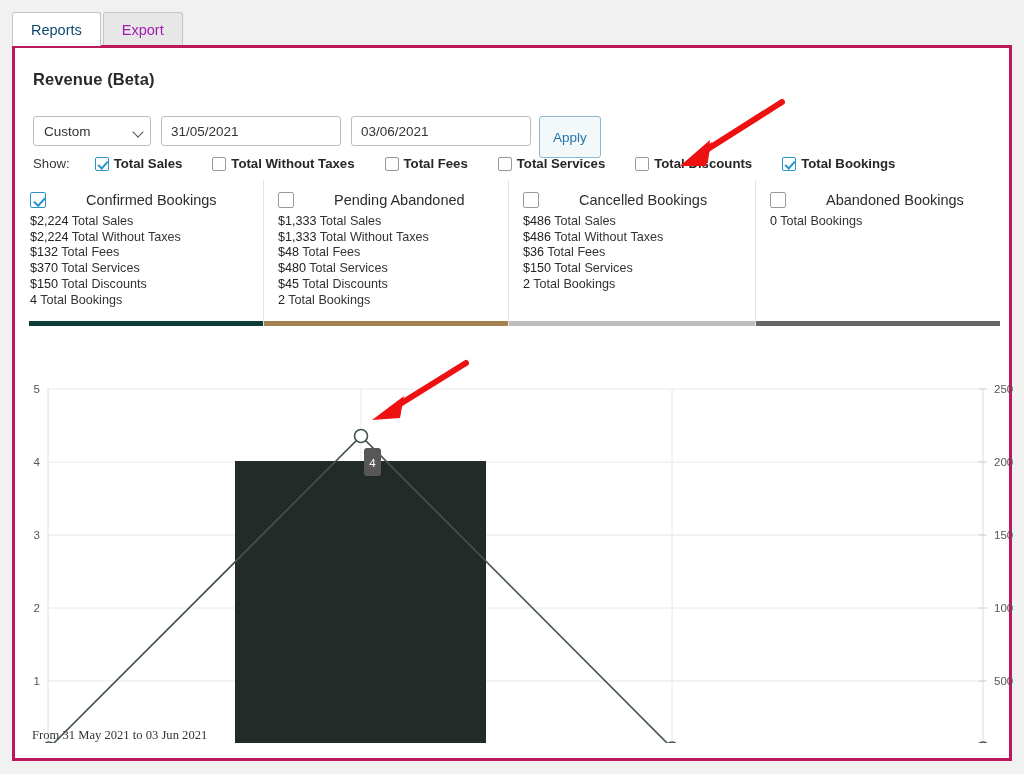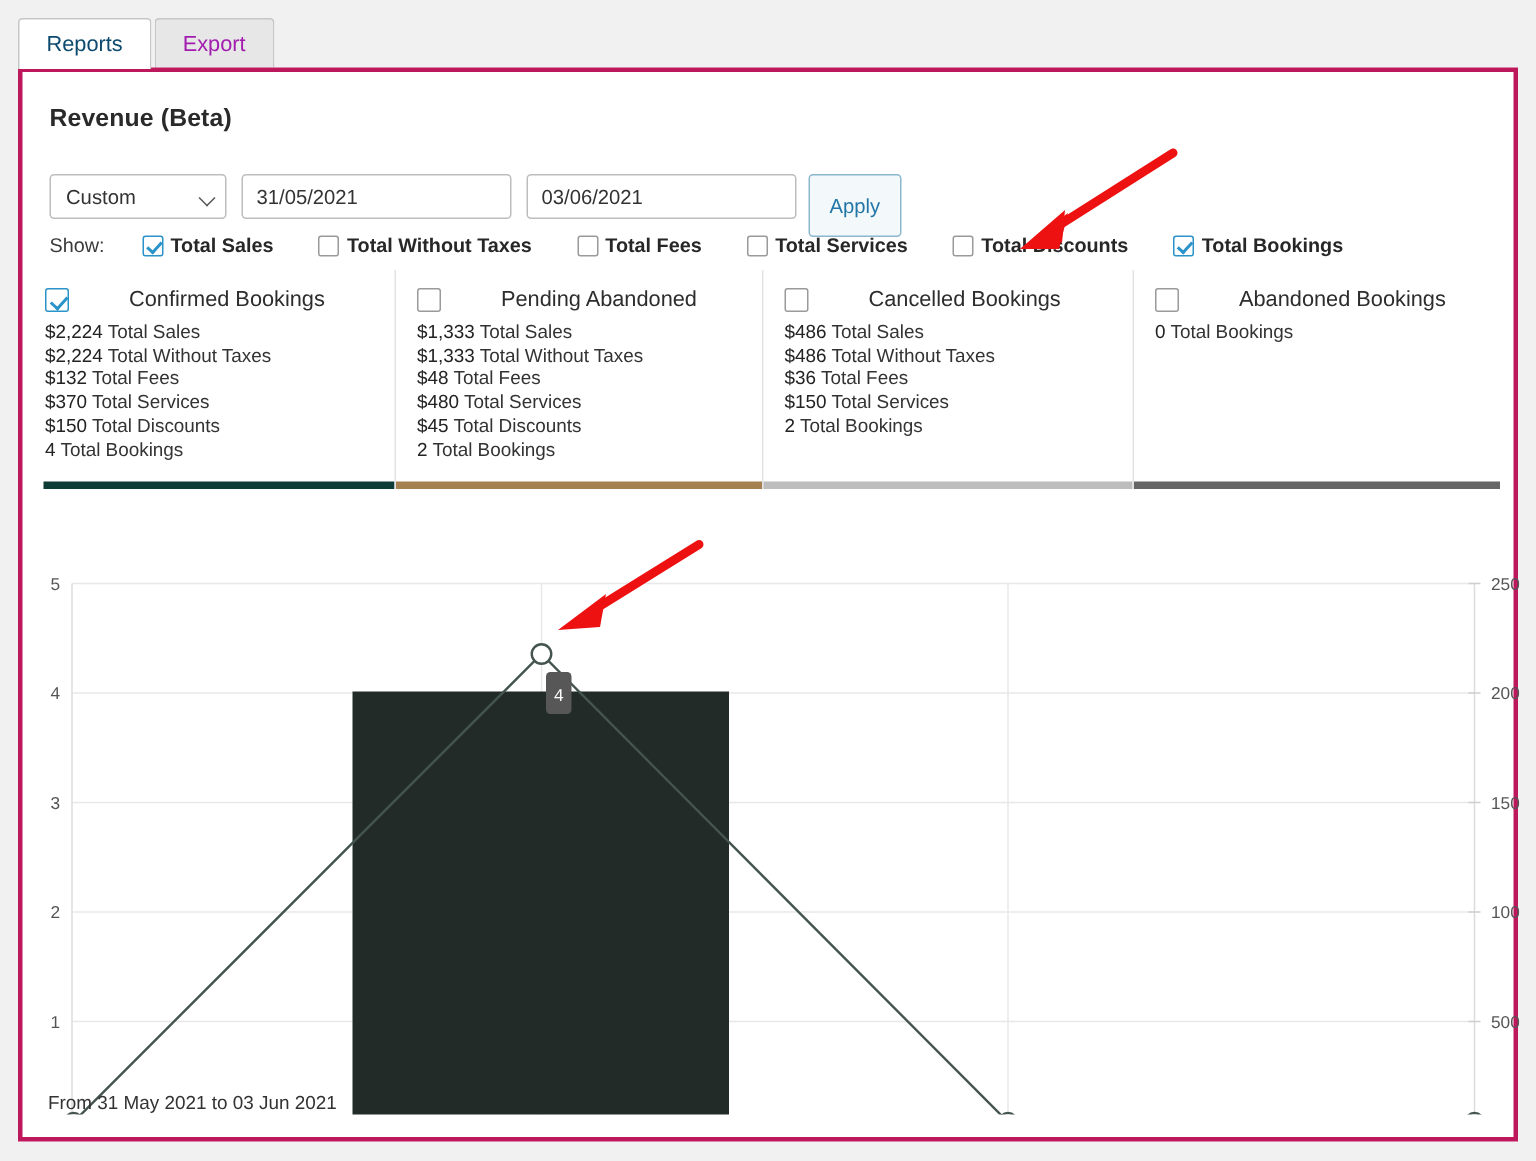--- a/index.html
+++ b/index.html
@@ -107,21 +107,21 @@
     position: absolute; left: 0; bottom: 0; height: 5px; width: 100%;
   }
   .card.c0 .card-bar { left: 13px; width: calc(100% - 13px); }
   .card.c3 .card-bar { width: calc(100% - 14px); }
 
   
   .chart-wrap { position: absolute; left: 1px; top: 285px; width: 997px; height: 410px; }
   .chart-svg { display: block; }
   .chart-foot {
     position: absolute; left: 17px; top: 680px;
-    font-size: 12.6px; color: #333;
+    font-size: 12.6px; color: #333; font-family: Liberation Serif, serif;
   }
 
   .tick-txt { font-size: 11.5px; fill: #555; font-family: "Liberation Sans", sans-serif; }
   .xtick-txt { font-size: 11.5px; fill: #444; font-family: "Liberation Sans", sans-serif; }
 
   .tip-rect { fill: #575757; }
   .tip-txt { font-size: 11.5px; fill: #ffffff; font-family: "Liberation Sans", sans-serif; }
 
   .arrow { position: absolute; pointer-events: none; }
 </style>

